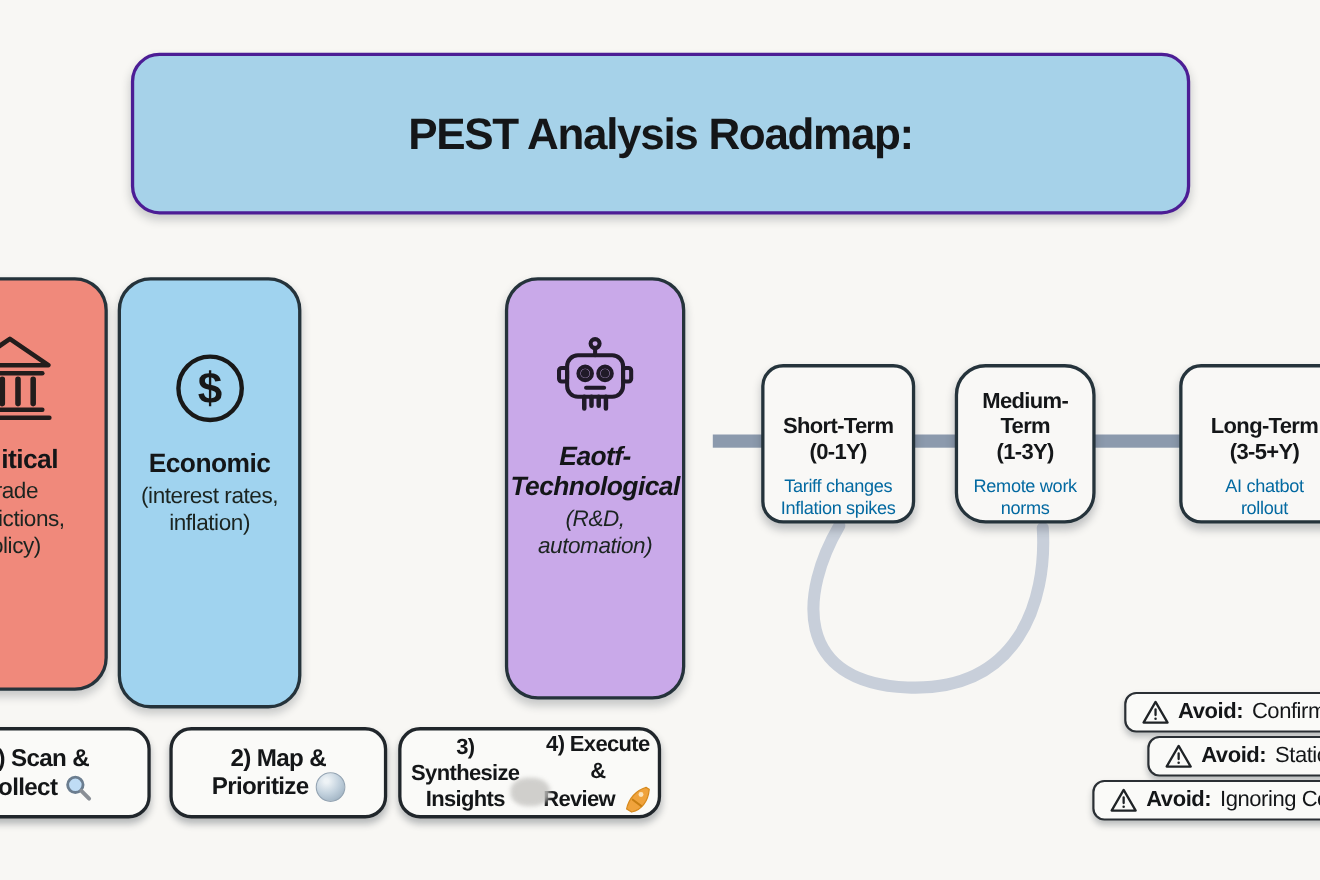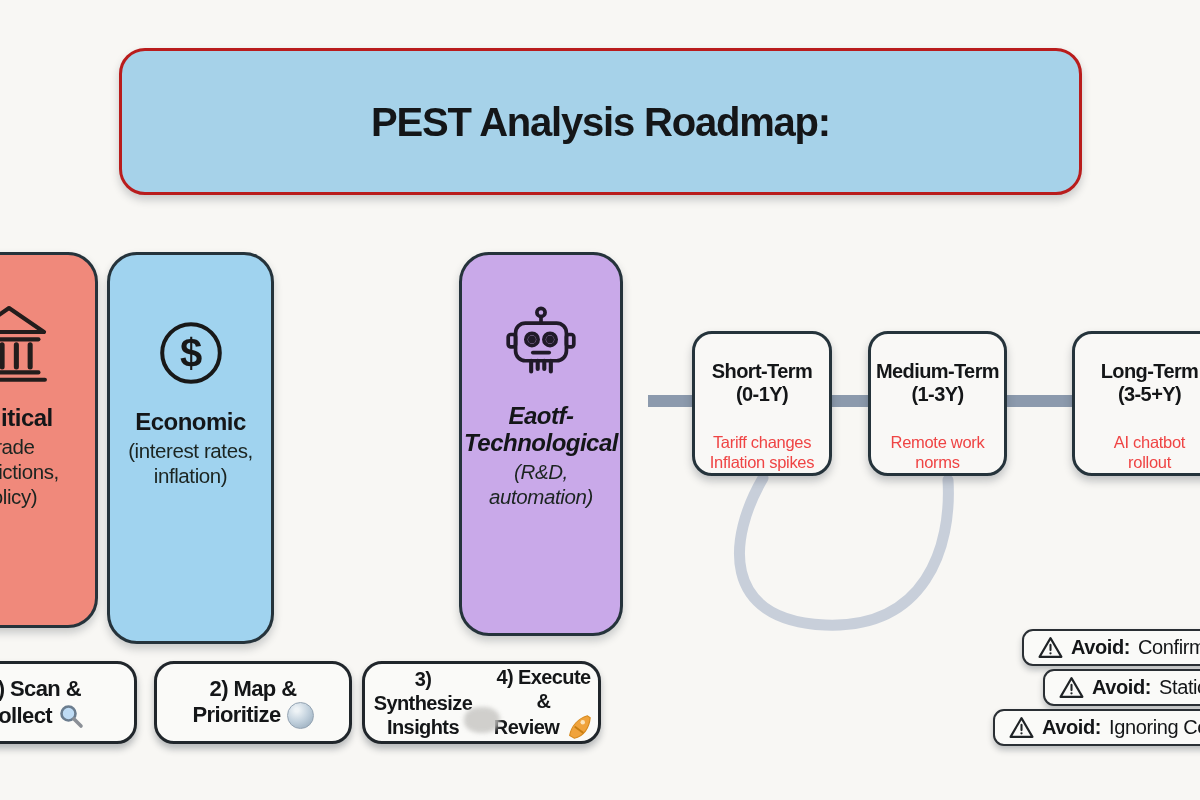--- a/index.html
+++ b/index.html
@@ -8,21 +8,21 @@
     background:#F8F7F4;
     font-family:"Liberation Sans",sans-serif;
     color:#141618;
   }
   .abs{position:absolute;}
   .preline{white-space:pre-line;}
 
   
   #title-box{
     left:119px;top:48px;width:957px;height:141px;
-    background:#A6D2E9;border:3px solid #b91c1c;border-radius:26px;
+    background:#A6D2E9;border:3px solid #4c1d95;border-radius:26px;
     box-shadow:0 5px 9px rgba(30,40,50,.22);
     display:flex;flex-direction:column;align-items:center;justify-content:center;
     text-align:center;z-index:3;
   }
   #title-line1{font-size:40px;font-weight:700;letter-spacing:-1.2px;line-height:1.1;}
   #title-line2{font-size:33px;font-weight:700;letter-spacing:-1px;line-height:1.15;margin-top:4px;}
 
   
   .pest-card{
     top:252px;height:328px;border:3px solid #25333B;border-radius:30px;
@@ -41,24 +41,24 @@
   
   #timeline-line{left:648px;top:395px;width:552px;height:12px;background:#8C9AAD;z-index:1;}
   #feedback-loop{left:690px;top:468px;z-index:1;}
   .milestone{
     top:331px;height:145px;background:#F9F8F6;border:3px solid #25333B;border-radius:20px;
     box-shadow:0 5px 8px rgba(30,40,50,.26);
     display:flex;flex-direction:column;align-items:center;text-align:center;z-index:2;
     padding-top:12px;box-sizing:border-box;justify-content:flex-end;
   }
   #milestone-short{left:692px;width:140px;}
-  #milestone-medium{left:868px;width:139px;}
+  #milestone-medium{left:868px;width:128px;border-radius:28px;}
   #milestone-long{left:1072px;width:155px;}
   .ms-title{font-size:20px;font-weight:700;letter-spacing:-.6px;line-height:1.15;}
-  .ms-detail{font-size:16.5px;font-weight:400;letter-spacing:-.3px;line-height:1.25;margin-top:26px;color:#ef4444;}
+  .ms-detail{font-size:16.5px;font-weight:400;letter-spacing:-.3px;line-height:1.25;margin-top:9px;color:#0369a1;}
 
   
   .step-btn{
     top:661px;height:83px;background:#FAFAF8;border:3px solid #20262B;border-radius:20px;
     box-shadow:0 5px 7px rgba(30,40,50,.3);
     display:flex;align-items:center;justify-content:center;text-align:center;z-index:2;
     box-sizing:border-box;
   }
   #step-box-1{left:-70px;width:207px;}
   #step-box-2{left:154px;width:198px;}

